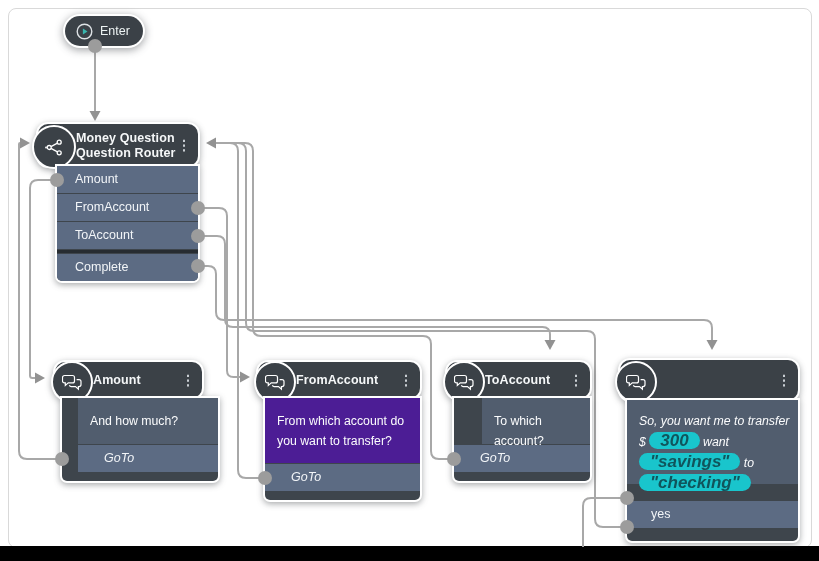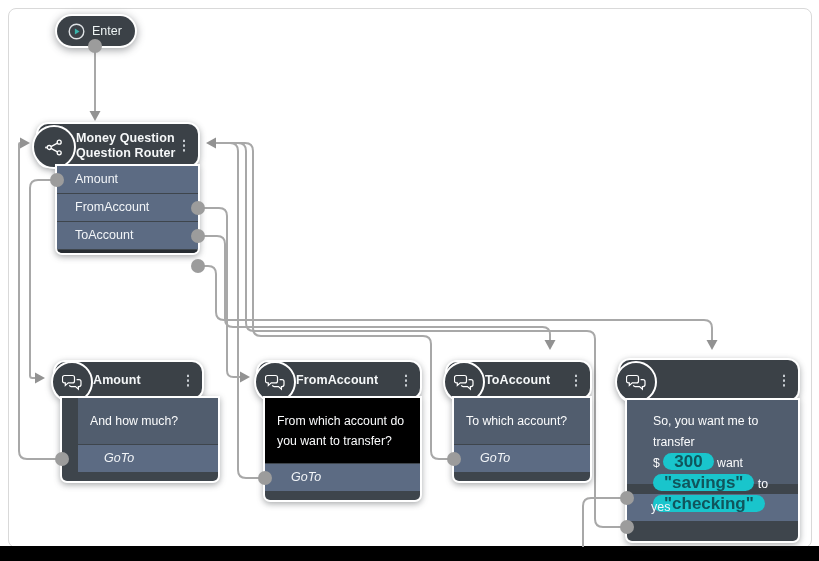--- a/index.html
+++ b/index.html
@@ -24,26 +24,26 @@
   .rows{position:absolute;box-shadow:0 0 0 2px #fff;border-radius:0 0 5px 5px;overflow:hidden;background:#3e454c;}
   .row{height:27px;line-height:27px;background:#5c6b83;color:#f2f5f8;font-size:12.5px;
        padding-left:18px;margin-top:1px;}
   .rows .row:first-child{margin-top:0;}
   .sep{height:3px;background:#272c31;margin-top:1px;}
   .bodybox{position:absolute;background:#515d6e;color:#fbfcfd;font-size:12.3px;
            box-shadow:0 0 0 2px #fff;}
   .goto{padding-left:26px;font-style:italic;}
   .yn{padding-left:24px;}
   .qtext{padding:13px 10px 0 12px;line-height:20px;}
-  .msg{padding:11px 8px 0 26px;line-height:21px;}
+  .msg{padding:11px 8px 0 12px;line-height:21px;font-style:italic;}
   .pill{display:inline-block;background:#19c5cc;color:#10555c;border-radius:9px;
         padding:0 11px;font-size:17px;line-height:17px;font-weight:700;vertical-align:baseline;}
 
   
-  .enter{position:absolute;left:57px;top:16px;width:78px;height:30px;background:#3b4147;border-radius:15px;
+  .enter{position:absolute;left:65px;top:16px;width:78px;height:30px;background:#3b4147;border-radius:15px;
          box-shadow:0 0 0 2px #fff;display:flex;align-items:center;z-index:2;
          filter:drop-shadow(0 2px 4px rgba(40,45,50,.45));}
   .enter .lbl{color:#eef4f4;font-size:12.5px;margin-left:7px;}
   .enter svg{margin-left:11px;}
   .bulge svg{display:block;}
 </style>
 </head>
 <body>
 
 <div id="app">
@@ -83,20 +83,21 @@
         </svg>
       </div>
       <span class="title">Money Question Question Router</span>
       <span class="kebab">⋮</span>
     </div>
     <div class="rows" style="left:19px;top:42px;width:141px;">
       <div class="row">Amount</div>
       <div class="row">FromAccount</div>
       <div class="row">ToAccount</div>
       <div class="sep"></div>
+      <div class="row">Complete</div>
     </div>
   </div>
 
   <div class="node" style="left:55px;top:362px;width:147px;">
     <div class="hdr" style="height:36px;">
       <div class="bulge" style="width:38px;height:38px;left:-4px;top:-1px;">
         <svg width="20" height="17" viewBox="0 0 20 17" fill="none" stroke="#fff" stroke-width="1.2">
           <path d="M2.5 1.5 h8 a2 2 0 0 1 2 2 v3.4 a2 2 0 0 1 -2 2 h-4.2 l-3 2.6 v-2.6 h-0.8 a2 2 0 0 1 -2 -2 v-3.4 a2 2 0 0 1 2 -2 z"></path>
           <path d="M14.6 5.6 h2.4 a2 2 0 0 1 2 2 v3 a2 2 0 0 1 -2 2 h-0.6 v2.5 l-2.9 -2.5 h-4.3 a2 2 0 0 1 -1.8 -1.3"></path>
         </svg>
@@ -115,55 +116,55 @@
       <div class="bulge" style="width:38px;height:38px;left:-4px;top:-1px;">
         <svg width="20" height="17" viewBox="0 0 20 17" fill="none" stroke="#fff" stroke-width="1.2">
           <path d="M2.5 1.5 h8 a2 2 0 0 1 2 2 v3.4 a2 2 0 0 1 -2 2 h-4.2 l-3 2.6 v-2.6 h-0.8 a2 2 0 0 1 -2 -2 v-3.4 a2 2 0 0 1 2 -2 z"></path>
           <path d="M14.6 5.6 h2.4 a2 2 0 0 1 2 2 v3 a2 2 0 0 1 -2 2 h-0.6 v2.5 l-2.9 -2.5 h-4.3 a2 2 0 0 1 -1.8 -1.3"></path>
         </svg>
       </div>
       <span class="title">FromAccount</span>
       <span class="kebab">⋮</span>
     </div>
     <div class="bodybox" style="left:7px;top:36px;width:155px;height:102px;border-radius:0 0 5px 5px;background:#3e454c;">
-      <div class="qtext" style="height:52px;background:#000000;">From which account do you want to transfer?</div>
+      <div class="qtext" style="height:52px;background:#4c1d95;">From which account do you want to transfer?</div>
       <div class="row goto" style="margin-top:1px;">GoTo</div>
     </div>
   </div>
 
   <div class="node" style="left:447px;top:362px;width:143px;">
     <div class="hdr" style="height:36px;">
       <div class="bulge" style="width:38px;height:38px;left:-4px;top:-1px;">
         <svg width="20" height="17" viewBox="0 0 20 17" fill="none" stroke="#fff" stroke-width="1.2">
           <path d="M2.5 1.5 h8 a2 2 0 0 1 2 2 v3.4 a2 2 0 0 1 -2 2 h-4.2 l-3 2.6 v-2.6 h-0.8 a2 2 0 0 1 -2 -2 v-3.4 a2 2 0 0 1 2 -2 z"></path>
           <path d="M14.6 5.6 h2.4 a2 2 0 0 1 2 2 v3 a2 2 0 0 1 -2 2 h-0.6 v2.5 l-2.9 -2.5 h-4.3 a2 2 0 0 1 -1.8 -1.3"></path>
         </svg>
       </div>
       <span class="title">ToAccount</span>
       <span class="kebab">⋮</span>
     </div>
     <div class="bodybox" style="left:7px;top:36px;width:136px;height:83px;border-radius:0 0 5px 5px;background:#3e454c;">
-      <div class="qtext" style="height:33px;background:#515d6e;">To which account?</div>
+      <div class="qtext" style="height:33px;background:#515d6e;margin-left:28px;">To which account?</div>
       <div class="row goto" style="margin-top:1px;">GoTo</div>
     </div>
   </div>
 
   <div class="node" style="left:620px;top:360px;width:178px;">
     <div class="hdr" style="height:40px;">
       <div class="bulge" style="width:38px;height:38px;left:-5px;top:1px;">
         <svg width="20" height="17" viewBox="0 0 20 17" fill="none" stroke="#fff" stroke-width="1.2">
           <path d="M2.5 1.5 h8 a2 2 0 0 1 2 2 v3.4 a2 2 0 0 1 -2 2 h-4.2 l-3 2.6 v-2.6 h-0.8 a2 2 0 0 1 -2 -2 v-3.4 a2 2 0 0 1 2 -2 z"></path>
           <path d="M14.6 5.6 h2.4 a2 2 0 0 1 2 2 v3 a2 2 0 0 1 -2 2 h-0.6 v2.5 l-2.9 -2.5 h-4.3 a2 2 0 0 1 -1.8 -1.3"></path>
         </svg>
       </div>
       <span class="kebab">⋮</span>
     </div>
     <div class="bodybox" style="left:7px;top:40px;width:171px;height:141px;border-radius:0 0 5px 5px;background:#3e454c;">
       <div class="msg" style="height:73px;background:#515d6e;" id="confirmation-message"><span>So, you want me to transfer</span><br><span>$ </span><span class="pill">300</span><span> want </span><span class="pill">"savings"</span><span> to</span><br><span class="pill">"checking"</span></div>
-      <div class="row yn" style="margin-top:10px;">yes</div>
+      <div class="row yn" style="margin-top:17px;">yes</div>
     </div>
   </div>
 
   <svg class="layer" id="overlay-svg">
       <circle cx="95" cy="46" r="7"></circle>
       <circle cx="57" cy="180" r="7"></circle>
       <circle cx="198" cy="208" r="7"></circle>
       <circle cx="198" cy="236" r="7"></circle>
       <circle cx="198" cy="266" r="7"></circle>
       <circle cx="62" cy="459" r="7"></circle>

